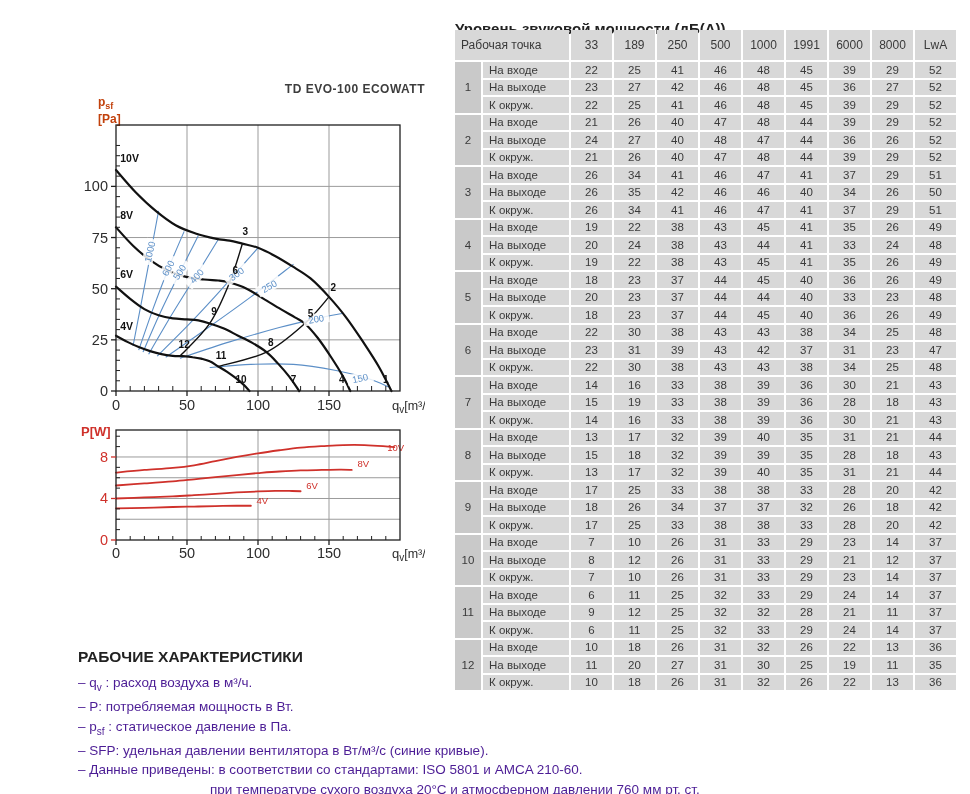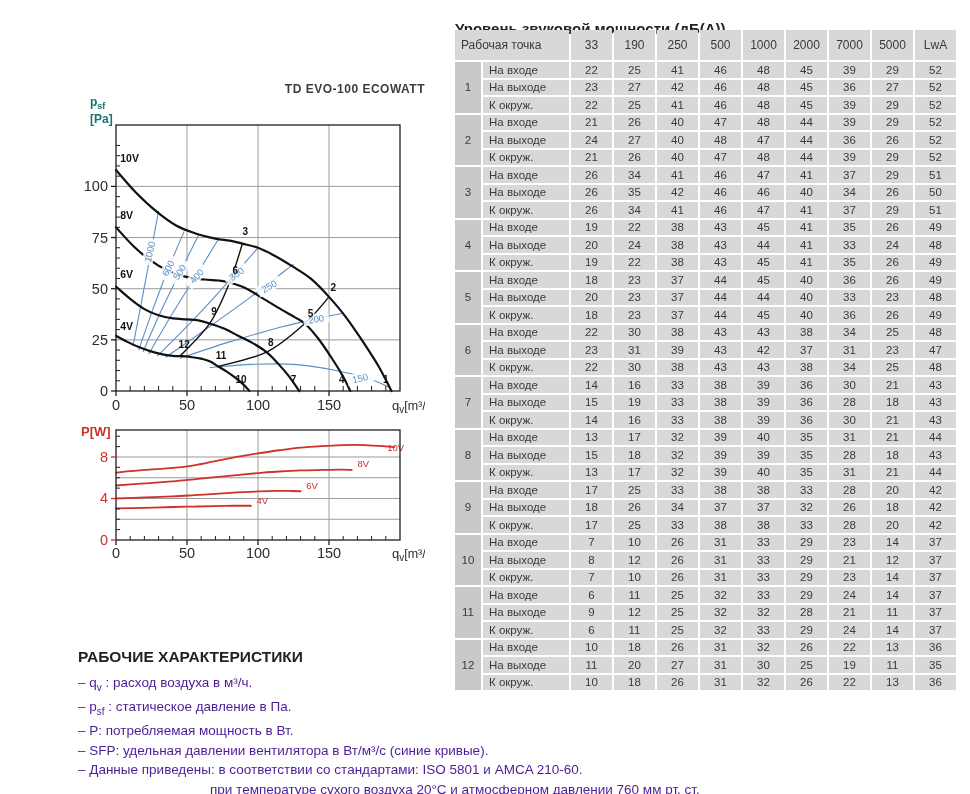--- a/index.html
+++ b/index.html
@@ -1,20 +1,20 @@
 <!DOCTYPE html>
 <html><head>
 <meta charset="utf-8">
 <style>
   html,body{margin:0;padding:0;background:#ffffff;}
   .page{position:relative;width:970px;height:794px;background:#ffffff;
         font-family:"Liberation Sans",sans-serif;color:#333;overflow:hidden;}
   .chart-title{position:absolute;left:80px;top:82px;width:345px;text-align:right;
         font-size:12px;font-weight:bold;color:#3d3d3d;letter-spacing:0.5px;}
-  .psf-label{position:absolute;left:90px;top:96px;font-size:12px;font-weight:600;color:#0f766e;line-height:13px;}
+  .psf-label{position:absolute;left:98px;top:96px;font-size:12px;font-weight:600;color:#c2410c;line-height:13px;}
   .psf-label sub{font-size:9px;}
   svg{position:absolute;}
   #perf-svg{left:80px;top:119px;}
   #power-svg{left:80px;top:420px;}
   .table-title{position:absolute;left:455px;top:20px;font-size:15px;font-weight:bold;color:#222;}
   #sound-table{position:absolute;left:453px;top:28px;border-collapse:separate;border-spacing:2px;}
   #sound-table th,#sound-table td{font-size:11.5px;color:#3a3a3a;height:15.5px;padding:0;}
   #sound-table th{background:#d8d8d8;font-weight:normal;font-size:12px;height:30px;}
   #sound-table th.corner{text-align:left;padding-left:6px;}
   #sound-table td{background:#d8d8d8;text-align:center;}
@@ -238,27 +238,27 @@
         <col style="width: 41px;">
         <col style="width: 41px;">
         <col style="width: 41px;">
         <col style="width: 41px;">
         <col style="width: 41px;">
       </colgroup>
       <thead>
         <tr>
           <th colspan="2" class="corner">Рабочая точка</th>
           <th>33</th>
-          <th>190</th>
+          <th>189</th>
           <th>250</th>
           <th>500</th>
           <th>1000</th>
-          <th>2000</th>
-          <th>7000</th>
-          <th>5000</th>
+          <th>1991</th>
+          <th>6000</th>
+          <th>8000</th>
           <th>LwA</th>
         </tr>
       </thead>
       <tbody>
         <tr>
           <td rowspan="3" class="num">1</td>
           <td class="lbl">На входе</td>
           <td>22</td>
           <td>25</td>
           <td>41</td>
@@ -700,21 +700,21 @@
           <td>13</td>
           <td>36</td>
         </tr>
       </tbody>
     </table>
 
   <div class="specs">
     <div class="specs-title">РАБОЧИЕ ХАРАКТЕРИСТИКИ</div>
     <div id="specs-list">
         <div class="spec-item"><span>– q</span><sub>v</sub><span> : расход воздуха в м³/ч.</span></div>
+        <div class="spec-item"><span>– P: потребляемая мощность в Вт.</span></div>
         <div class="spec-item"><span>– p</span><sub>sf</sub><span> : статическое давление в Па.</span></div>
-        <div class="spec-item"><span>– P: потребляемая мощность в Вт.</span></div>
         <div class="spec-item"><span>– SFP: удельная давлении вентилятора в Вт/м³/с (синие кривые).</span></div>
         <div class="spec-item"><span>– Данные приведены: в соответствии со стандартами: ISO 5801 и AMCA 210-60.</span></div>
         <div class="spec-item indent"><span>при температуре сухого воздуха 20°C и атмосферном давлении 760 мм рт. ст.</span></div>
       </div>
   </div>
 
 </div>
 
 </body></html>

